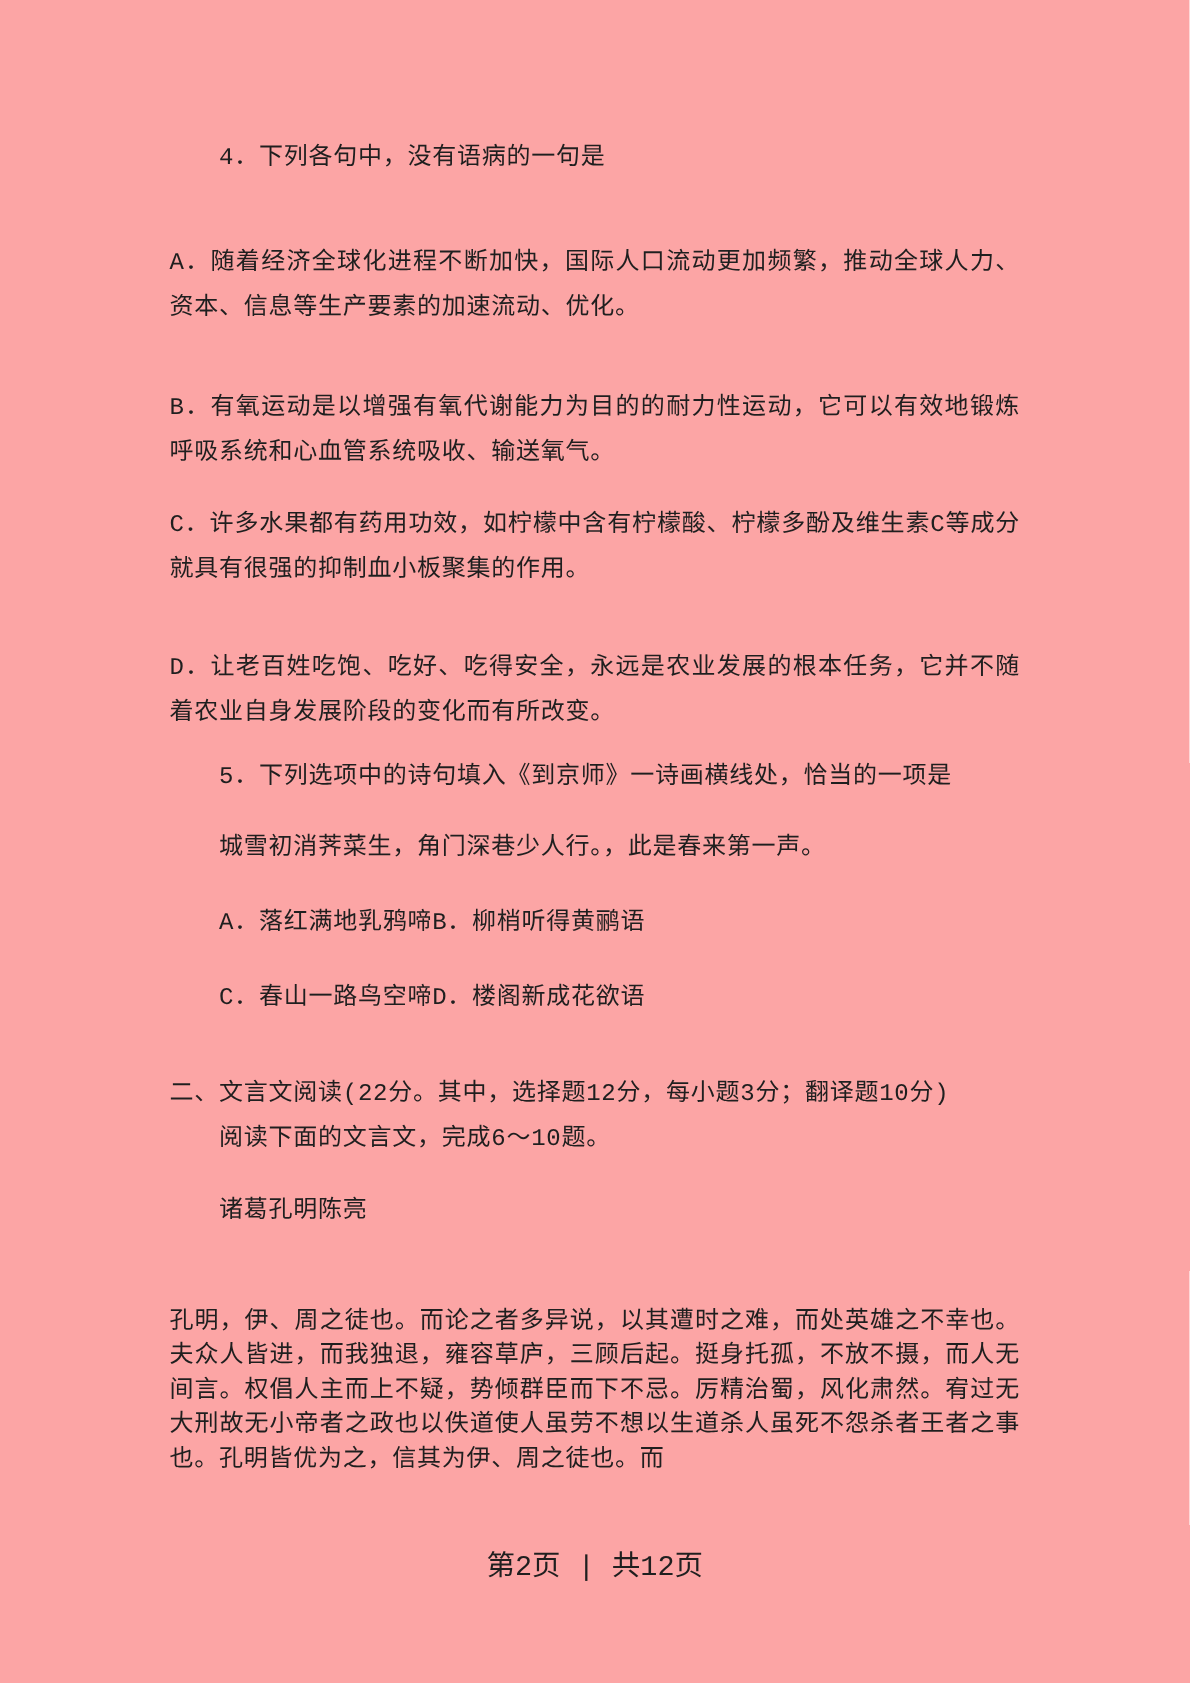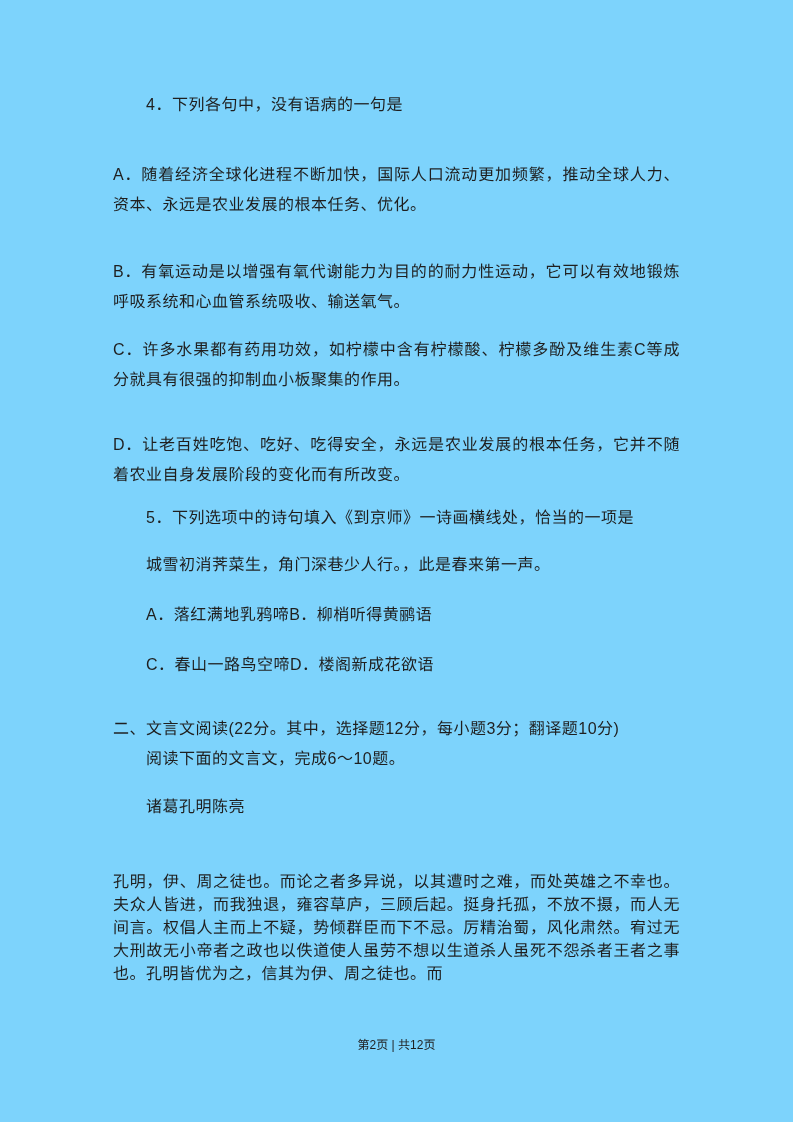--- a/index.html
+++ b/index.html
@@ -6,22 +6,22 @@
   html, body {
     width: 793px;
     height: 1122px;
     background: #ffffff;
     overflow: hidden;
   }
   .page {
     position: relative;
     width: 793px;
     height: 1122px;
-    background: #7dd3fc;
-    font-family: Liberation Sans, sans-serif;
+    background: #fca5a5;
+    font-family: Liberation Mono, monospace;
     color: #1f1f1f;
   }
   .content {
     position: absolute;
     top: 90px;
     left: 113px;
     width: 567px;
   }
   .para {
     font-size: 16px;
@@ -41,33 +41,33 @@
   .p-sec   { margin-top: 34px; }
   .p-read  { }
   .p-title { margin-top: 18px; }
   .p-passage { margin-top: 48px; line-height: 23px; }
   .page-footer {
     position: absolute;
     top: 1036px;
     left: 0;
     width: 793px;
     text-align: center;
-    font-size: 12px;
+    font-size: 19px;
     line-height: 18px;
     color: #1f1f1f;
   }
 </style>
 </head>
 <body>
 
 <div class="page">
   <div class="content">
 
     <p class="para indent p-q4stem">4．下列各句中，没有语病的一句是</p>
-    <p class="para p-opta">A．随着经济全球化进程不断加快，国际人口流动更加频繁，推动全球人力、资本、永远是农业发展的根本任务、优化。</p>
+    <p class="para p-opta">A．随着经济全球化进程不断加快，国际人口流动更加频繁，推动全球人力、资本、信息等生产要素的加速流动、优化。</p>
     <p class="para p-optb">B．有氧运动是以增强有氧代谢能力为目的的耐力性运动，它可以有效地锻炼呼吸系统和心血管系统吸收、输送氧气。</p>
     <p class="para p-optc">C．许多水果都有药用功效，如柠檬中含有柠檬酸、柠檬多酚及维生素C等成分就具有很强的抑制血小板聚集的作用。</p>
     <p class="para p-optd">D．让老百姓吃饱、吃好、吃得安全，永远是农业发展的根本任务，它并不随着农业自身发展阶段的变化而有所改变。</p>
 
     <p class="para indent p-q5stem">5．下列选项中的诗句填入《到京师》一诗画横线处，恰当的一项是</p>
     <p class="para indent p-poem">城雪初消荠菜生，角门深巷少人行。，此是春来第一声。</p>
     <p class="para indent p-q5ab">A．落红满地乳鸦啼B．柳梢听得黄鹂语</p>
     <p class="para indent p-q5cd">C．春山一路鸟空啼D．楼阁新成花欲语</p>
 
     <p class="para p-sec">二、文言文阅读(22分。其中，选择题12分，每小题3分；翻译题10分)</p>

